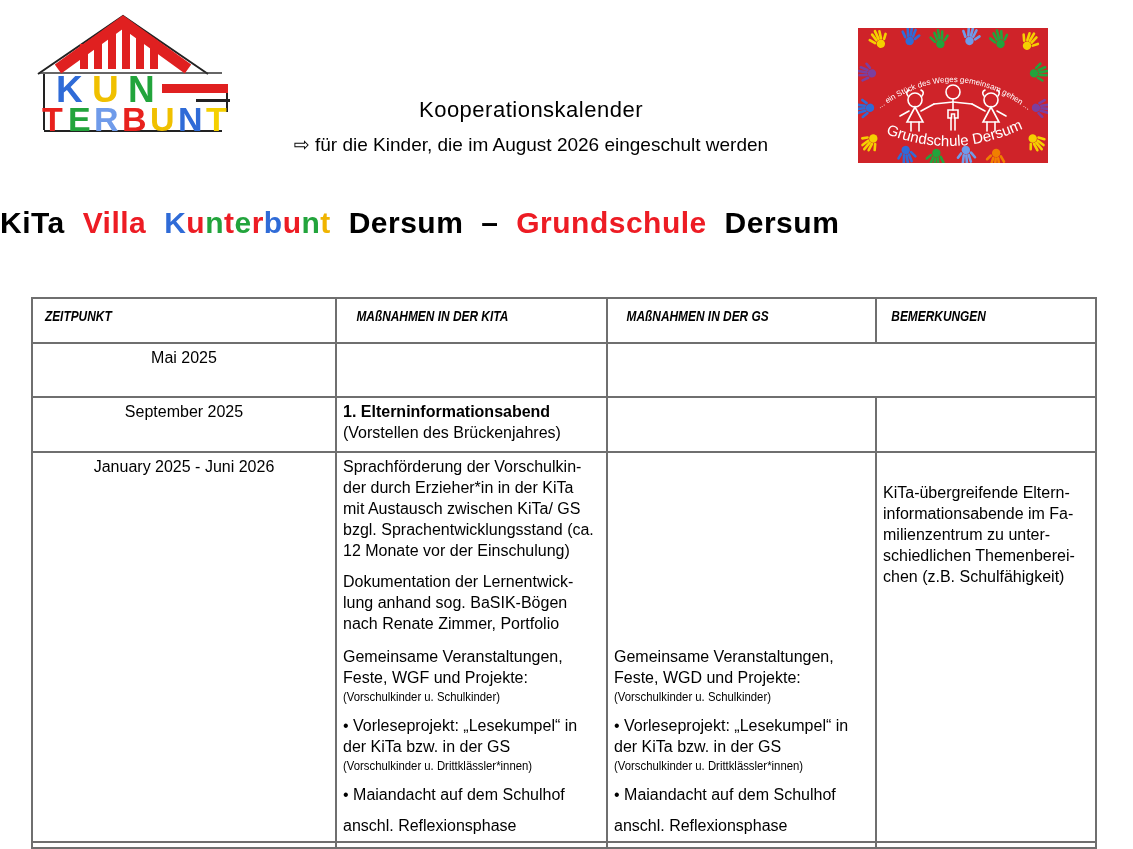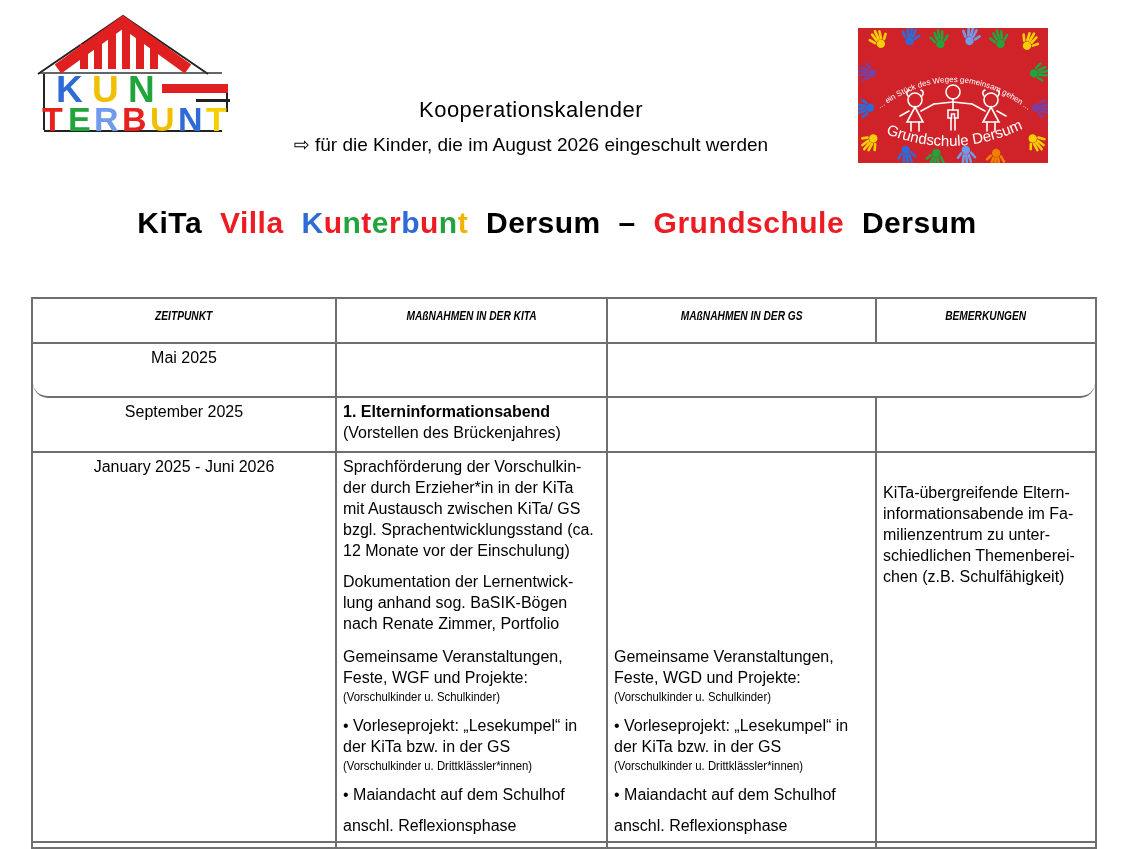--- a/index.html
+++ b/index.html
@@ -8,33 +8,33 @@
 
   
   .title-wrap{position:absolute;top:97px;left:0;width:1062px;text-align:center;}
   .main-title{font-size:22px;font-weight:normal;letter-spacing:.5px;}
   .subtitle{margin-top:10px;font-size:19px;}
 
   .logo-left{position:absolute;left:26px;top:12px;width:210px;height:122px;}
   .logo-right{position:absolute;left:858px;top:28px;width:190px;height:135px;}
 
   
-  .school-heading{position:absolute;top:206px;left:0;width:1114px;text-align:center;
+  .school-heading{position:absolute;top:206px;left:0;width:1114px;text-align:left;
       font-size:30px;font-weight:bold;word-spacing:9px;letter-spacing:.5px;white-space:pre;}
 
   
   .tbl{position:absolute;left:31px;top:297px;width:1066px;height:552px;box-sizing:border-box;
        border:2px solid #6f6f6f;overflow:hidden;background:#fff;}
   .trow{display:grid;grid-template-columns:304px 271px 269px 1fr;
         border-bottom:2px solid #6f6f6f;overflow:hidden;}
   .thead{height:43px;}
   .cell{border-right:2px solid #6f6f6f;box-sizing:border-box;overflow:hidden;
         padding:3px 6px 0 6px;font-size:16px;line-height:21px;}
   .cell:last-child{border-right:none;}
-  .hcell{font-weight:bold;font-style:italic;text-align:center;padding-top:7px;font-size:12px;}
+  .hcell{font-weight:bold;font-style:italic;text-align:left;padding-top:7px;font-size:14px;}
   .cond{display:inline-block;transform:scaleX(.85);transform-origin:50% 50%;}
   .zeit{text-align:center;}
   .blk{white-space:pre-line;margin:0 0 10px 0;}
   .bold{font-weight:bold;margin-bottom:0;}
   .note{font-size:13.5px;line-height:16px;margin:-9px 0 10px 0;white-space:nowrap;}
   .note .cond{transform:scaleX(.84);transform-origin:0 50%;}
   .blank{height:2px;}
   .gapL{height:190px;}
   .gapS{height:26px;}
 </style>
@@ -148,21 +148,21 @@
 
 <div class="school-heading"><span style="color: rgb(0, 0, 0);">KiTa </span><span style="color: rgb(237, 28, 36);">Villa </span><span style="color: rgb(47, 107, 215);">K</span><span style="color: rgb(237, 28, 36);">u</span><span style="color: rgb(34, 164, 60);">n</span><span style="color: rgb(237, 28, 36);">t</span><span style="color: rgb(34, 164, 60);">e</span><span style="color: rgb(237, 28, 36);">r</span><span style="color: rgb(47, 107, 215);">b</span><span style="color: rgb(237, 28, 36);">u</span><span style="color: rgb(34, 164, 60);">n</span><span style="color: rgb(240, 180, 0);">t</span><span style="color: rgb(0, 0, 0);"> Dersum </span><span style="color: rgb(0, 0, 0);">– </span><span style="color: rgb(237, 28, 36);">Grundschule </span><span style="color: rgb(0, 0, 0);">Dersum</span></div>
 
 <div class="tbl">
     <div class="trow thead">
       <div class="cell hcell"><span class="cond">ZEITPUNKT</span></div>
       <div class="cell hcell"><span class="cond">MAßNAHMEN IN DER KITA</span></div>
       <div class="cell hcell"><span class="cond">MAßNAHMEN IN DER GS</span></div>
       <div class="cell hcell"><span class="cond">BEMERKUNGEN</span></div>
     </div>
-    <div class="trow" style="height: 52px; border-radius: 15px;">
+    <div class="trow" style="height: 52px;">
       <div class="cell zeit">Mai 2025</div>
       <div class="cell"></div>
       <div class="cell"></div>
     </div>
     <div class="trow" style="height: 53px;">
       <div class="cell zeit">September 2025</div>
       <div class="cell">
         <div class="blk bold">1. Elterninformationsabend</div>
         <div class="blk">(Vorstellen des Brückenjahres)</div>
       </div>

